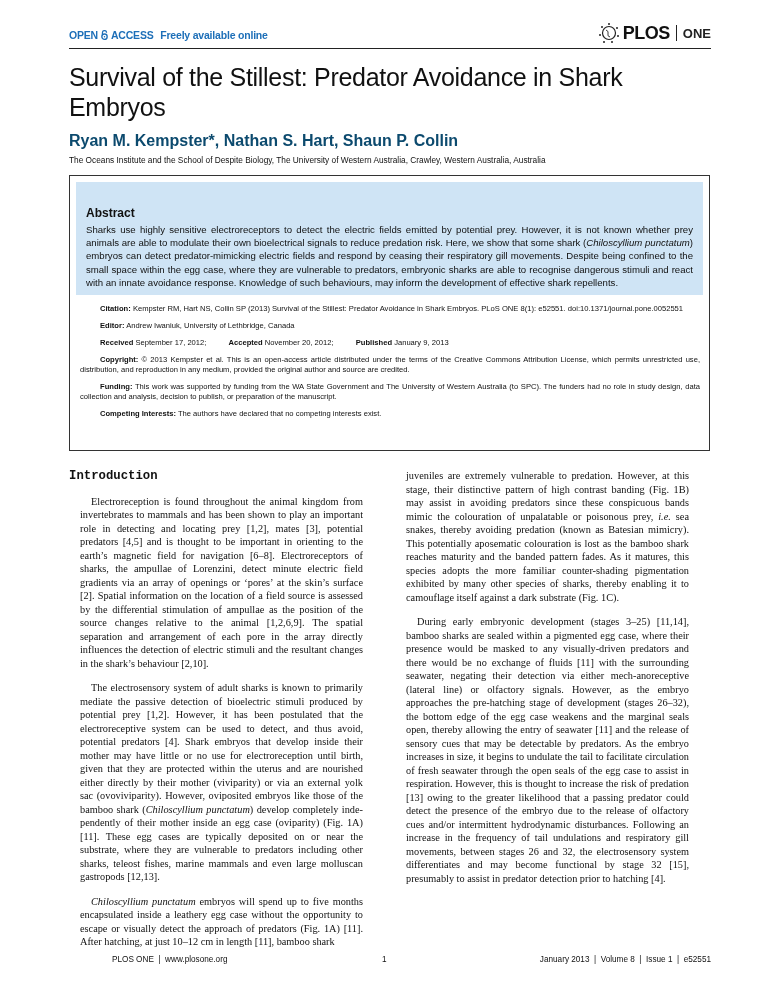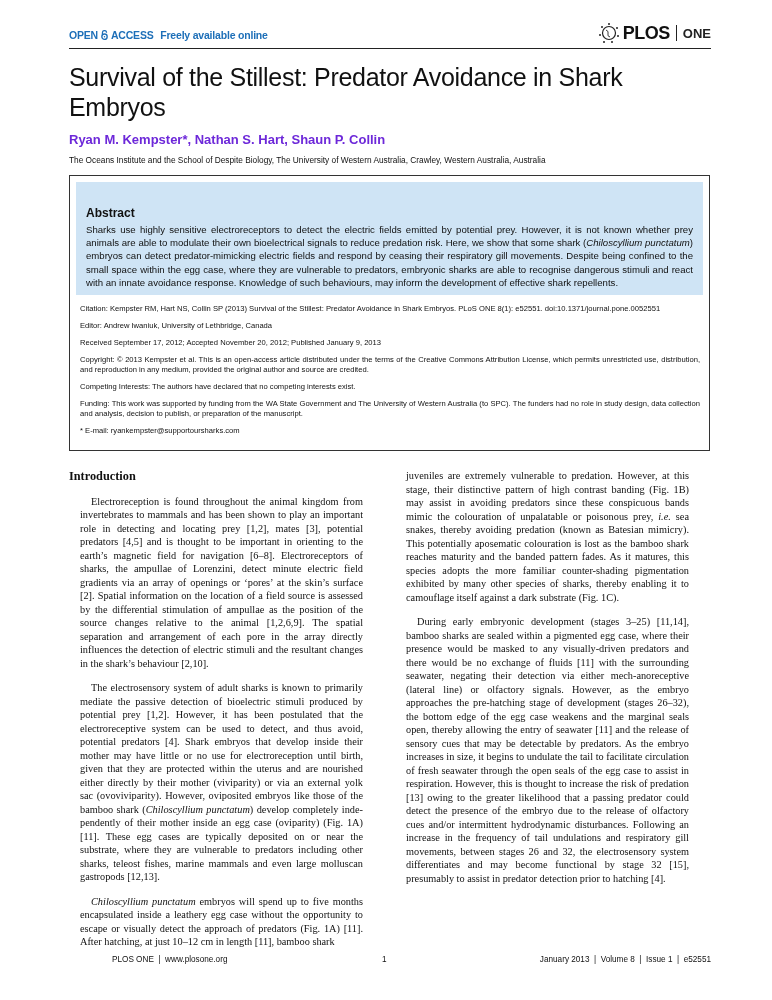--- a/index.html
+++ b/index.html
@@ -10,36 +10,36 @@
   .oa { position:absolute; left:0; top:3px; font-family:"Liberation Sans", sans-serif; font-weight:bold; font-size:10.5px; color:#1d6fb8; letter-spacing:-0.2px; white-space:nowrap; }
   .oa .lock { display:inline-block; width:9px; height:10px; vertical-align:-1px; margin:0 2px; }
   .oa .free { margin-left:4px; }
   .plos { position:absolute; right:0; top:-4px; display:flex; align-items:center; gap:3px; }
   .plos .globe { width:22px; height:22px; }
   .plos .word { font-family:"Liberation Sans", sans-serif; font-weight:bold; font-size:18px; color:#111; letter-spacing:-0.5px; }
   .plos .sep { width:1px; height:16px; background:#222; margin:0 3px; }
   .plos .one { font-family:"Liberation Sans", sans-serif; font-size:13px; font-weight:bold; color:#222; }
 
   .title { position:absolute; left:69px; top:62px; width:640px; font-family:"Liberation Sans", sans-serif; font-size:25px; line-height:30px; color:#111; letter-spacing:-0.3px; margin:0; font-weight:normal; }
-  .authors { position:absolute; left:69px; top:132px; font-family:"Liberation Sans", sans-serif; font-weight:bold; font-size:13px; color:#6d28d9; }
+  .authors { position:absolute; left:69px; top:132px; font-family:"Liberation Sans", sans-serif; font-weight:bold; font-size:16px; color:#0c4a6e; }
   .affil { position:absolute; left:69px; top:155px; font-family:"Liberation Sans", sans-serif; font-size:8.3px; color:#111; }
 
   .box { position:absolute; left:69px; top:175px; width:641px; height:276px; border:1px solid #333; box-sizing:border-box; }
   .abstract { position:absolute; left:6px; top:6px; width:627px; height:113px; background:#cfe4f5; box-sizing:border-box; padding:24px 10px 6px 10px; }
   .abstract h2 { margin:0 0 3px 0; font-family:"Liberation Sans", sans-serif; font-weight:bold; font-size:12px; color:#111; }
   .abstract p { margin:0; font-family:"Liberation Sans", sans-serif; font-size:9.6px; line-height:13.2px; text-align:justify; color:#111; }
 
   .meta { position:absolute; left:10px; top:128px; width:620px; font-family:"Liberation Sans", sans-serif; font-size:7.6px; line-height:10.4px; color:#111; }
   .meta p { margin:0 0 6.5px 0; text-align:justify; }
-  .meta b { font-weight:normal; }
+  .meta b { font-weight:bold;margin-left:20px; }
 
   .col { position:absolute; top:470px; width:305px; font-family:"Liberation Serif", serif; font-size:10.3px; line-height:13.5px; color:#111; }
   .col.left { left:69px; }
   .col.right { left:395px; top:458px; }
-  .col h2 { margin:0 0 8px 0; font-family:Liberation Serif, serif; font-weight:bold; font-size:12.3px; }
+  .col h2 { margin:0 0 8px 0; font-family:Liberation Mono, monospace; font-weight:bold; font-size:12.3px; }
   .col p { margin:11px; text-align:justify; text-indent:11px; }
   .col p.noindent { text-indent:0; }
 
   .footer { position:absolute; left:69px; top:955px; width:642px; font-family:"Liberation Sans", sans-serif; font-size:8.2px; color:#111; }
   .footer .l { position:absolute; left:0; top:0;margin-left:43px; }
   .footer .c { position:absolute; left:313px; top:0; }
   .footer .r { position:absolute; right:0; top:0; }
 </style>
 </head>
 <body>
@@ -80,23 +80,22 @@
   <div class="box">
     <div class="abstract">
       <h2>Abstract</h2>
       <p><span>Sharks use highly sensitive electroreceptors to detect the electric fields emitted by potential prey. However, it is not known whether prey animals are able to modulate their own bioelectrical signals to reduce predation risk. Here, we show that some shark (</span><i>Chiloscyllium punctatum</i><span>) embryos can detect predator-mimicking electric fields and respond by ceasing their respiratory gill movements. Despite being confined to the small space within the egg case, where they are vulnerable to predators, embryonic sharks are able to recognise dangerous stimuli and react with an innate avoidance response. Knowledge of such behaviours, may inform the development of effective shark repellents.</span></p>
     </div>
     <div class="meta">
       <p><b>Citation:</b><span> Kempster RM, Hart NS, Collin SP (2013) Survival of the Stillest: Predator Avoidance in Shark Embryos. PLoS ONE 8(1): e52551. doi:10.1371/journal.pone.0052551</span></p>
       <p><b>Editor:</b><span> Andrew Iwaniuk, University of Lethbridge, Canada</span></p>
       <p><b>Received</b><span> September 17, 2012; </span><b>Accepted</b><span> November 20, 2012; </span><b>Published</b><span> January 9, 2013</span></p>
       <p><b>Copyright:</b><span> © 2013 Kempster et al. This is an open-access article distributed under the terms of the Creative Commons Attribution License, which permits unrestricted use, distribution, and reproduction in any medium, provided the original author and source are credited.</span></p>
+      <p><b>Funding:</b><span> This work was supported by funding from the WA State Government and The University of Western Australia (to SPC). The funders had no role in study design, data collection and analysis, decision to publish, or preparation of the manuscript.</span></p>
       <p><b>Competing Interests:</b><span> The authors have declared that no competing interests exist.</span></p>
-      <p><b>Funding:</b><span> This work was supported by funding from the WA State Government and The University of Western Australia (to SPC). The funders had no role in study design, data collection and analysis, decision to publish, or preparation of the manuscript.</span></p>
-      <p><span>* E-mail: ryankempster@supportoursharks.com</span></p>
     </div>
   </div>
 
   <div class="col left">
     <h2>Introduction</h2>
     <p>Electroreception is found throughout the animal kingdom from invertebrates to mammals and has been shown to play an important role in detecting and locating prey [1,2], mates [3], potential predators [4,5] and is thought to be important in orienting to the earth’s magnetic field for navigation [6–8]. Electroreceptors of sharks, the ampullae of Lorenzini, detect minute electric field gradients via an array of openings or ‘pores’ at the skin’s surface [2]. Spatial information on the location of a field source is assessed by the differential stimulation of ampullae as the position of the source changes relative to the animal [1,2,6,9]. The spatial separation and arrangement of each pore in the array directly influences the detection of electric stimuli and the resultant changes in the shark’s behaviour [2,10].</p>
     <p><span>The electrosensory system of adult sharks is known to primarily mediate the passive detection of bioelectric stimuli produced by potential prey [1,2]. However, it has been postulated that the electroreceptive system can be used to detect, and thus avoid, potential predators [4]. Shark embryos that develop inside their mother may have little or no use for electroreception until birth, given that they are protected within the uterus and are nourished either directly by their mother (viviparity) or via an external yolk sac (ovoviviparity). However, oviposited embryos like those of the bamboo shark (</span><i>Chiloscyllium punctatum</i><span>) develop completely inde-pendently of their mother inside an egg case (oviparity) (Fig. 1A) [11]. These egg cases are typically deposited on or near the substrate, where they are vulnerable to predators including other sharks, teleost fishes, marine mammals and even large molluscan gastropods [12,13].</span></p>
     <p><i>Chiloscyllium punctatum</i><span> embryos will spend up to five months encapsulated inside a leathery egg case without the opportunity to escape or visually detect the approach of predators (Fig. 1A) [11]. After hatching, at just 10–12 cm in length [11], bamboo shark</span></p>
   </div>
 

